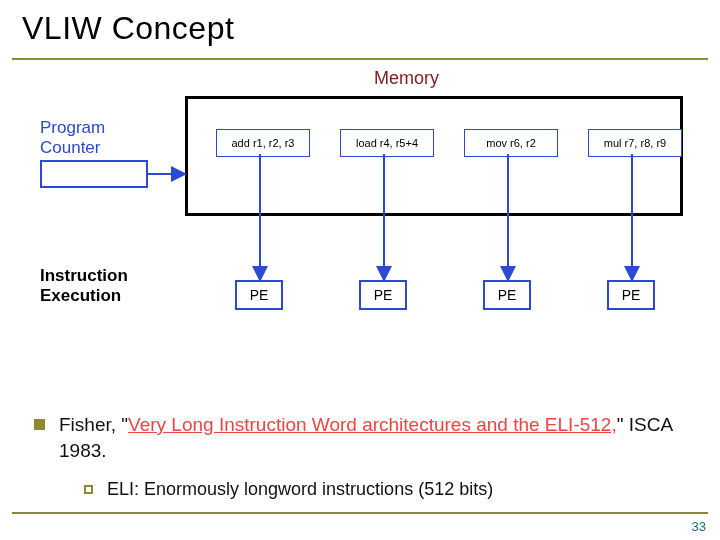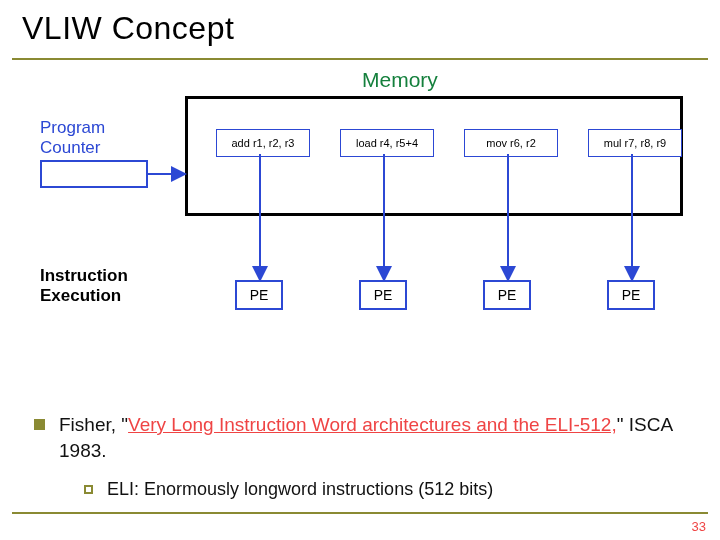--- a/index.html
+++ b/index.html
@@ -1,24 +1,24 @@
 <!DOCTYPE html>
 <html><head>
 <meta charset="utf-8">
 <style>
   * { box-sizing: border-box; margin: 0; padding: 0; }
   html, body { width: 720px; height: 540px; font-family: Arial, Helvetica, sans-serif; background: #fff; color: #000; }
   .slide { position: relative; width: 720px; height: 540px; padding-left: 47px; }
   .title { position: absolute; left: 22px; top: 10px; font-size: 32px; font-weight: 400; color: #000; letter-spacing: 0.5px; }
   .hr1 { position: absolute; left: 12px; top: 58px; width: 696px; height: 2px; background: #8a8a33; }
   .hr2 { position: absolute; left: 12px; bottom: 26px; width: 696px; height: 2px; background: #8a8a33; }
-  .page-num { position: absolute; right: 14px; bottom: 6px; font-size: 13px; color: #ef4444; }
+  .page-num { position: absolute; right: 14px; bottom: 6px; font-size: 13px; color: #0f766e; }
 
   .diagram { position: absolute; left: 0; top: 62px; width: 720px; height: 310px; }
-  .memlabel { position: absolute; left: 362px; top: 6px; font-size: 21px; color: #15803d; }
+  .memlabel { position: absolute; left: 374px; top: 6px; font-size: 18px; color: #7f1d1d; }
   .pc-label { position: absolute; left: 40px; top: 56px; font-size: 17px; color: #2c48d4; line-height: 1.18; }
   .pc-box { position: absolute; left: 40px; top: 98px; width: 108px; height: 28px; border: 2px solid #2c48d4; background: #fff; }
   .bigbox { position: absolute; left: 185px; top: 34px; width: 498px; height: 120px; border: 3px solid #000; background: #fff; }
   .slot { position: absolute; top: 30px; height: 28px; width: 94px; border: 1.5px solid #2c48d4; background: #fff; font-size: 11px; color: #000; display: flex; align-items: center; justify-content: center; white-space: nowrap; }
   .slot.s0 { left: 28px; }
   .slot.s1 { left: 152px; }
   .slot.s2 { left: 276px; }
   .slot.s3 { left: 400px; }
   .ie-label { position: absolute; left: 40px; top: 204px; font-size: 17px; color: #000; line-height: 1.18; font-weight: bold; }
   .pe { position: absolute; top: 218px; width: 48px; height: 30px; border: 2px solid #2c48d4; background: #fff; font-size: 14px; color: #000; display: flex; align-items: center; justify-content: center; }

